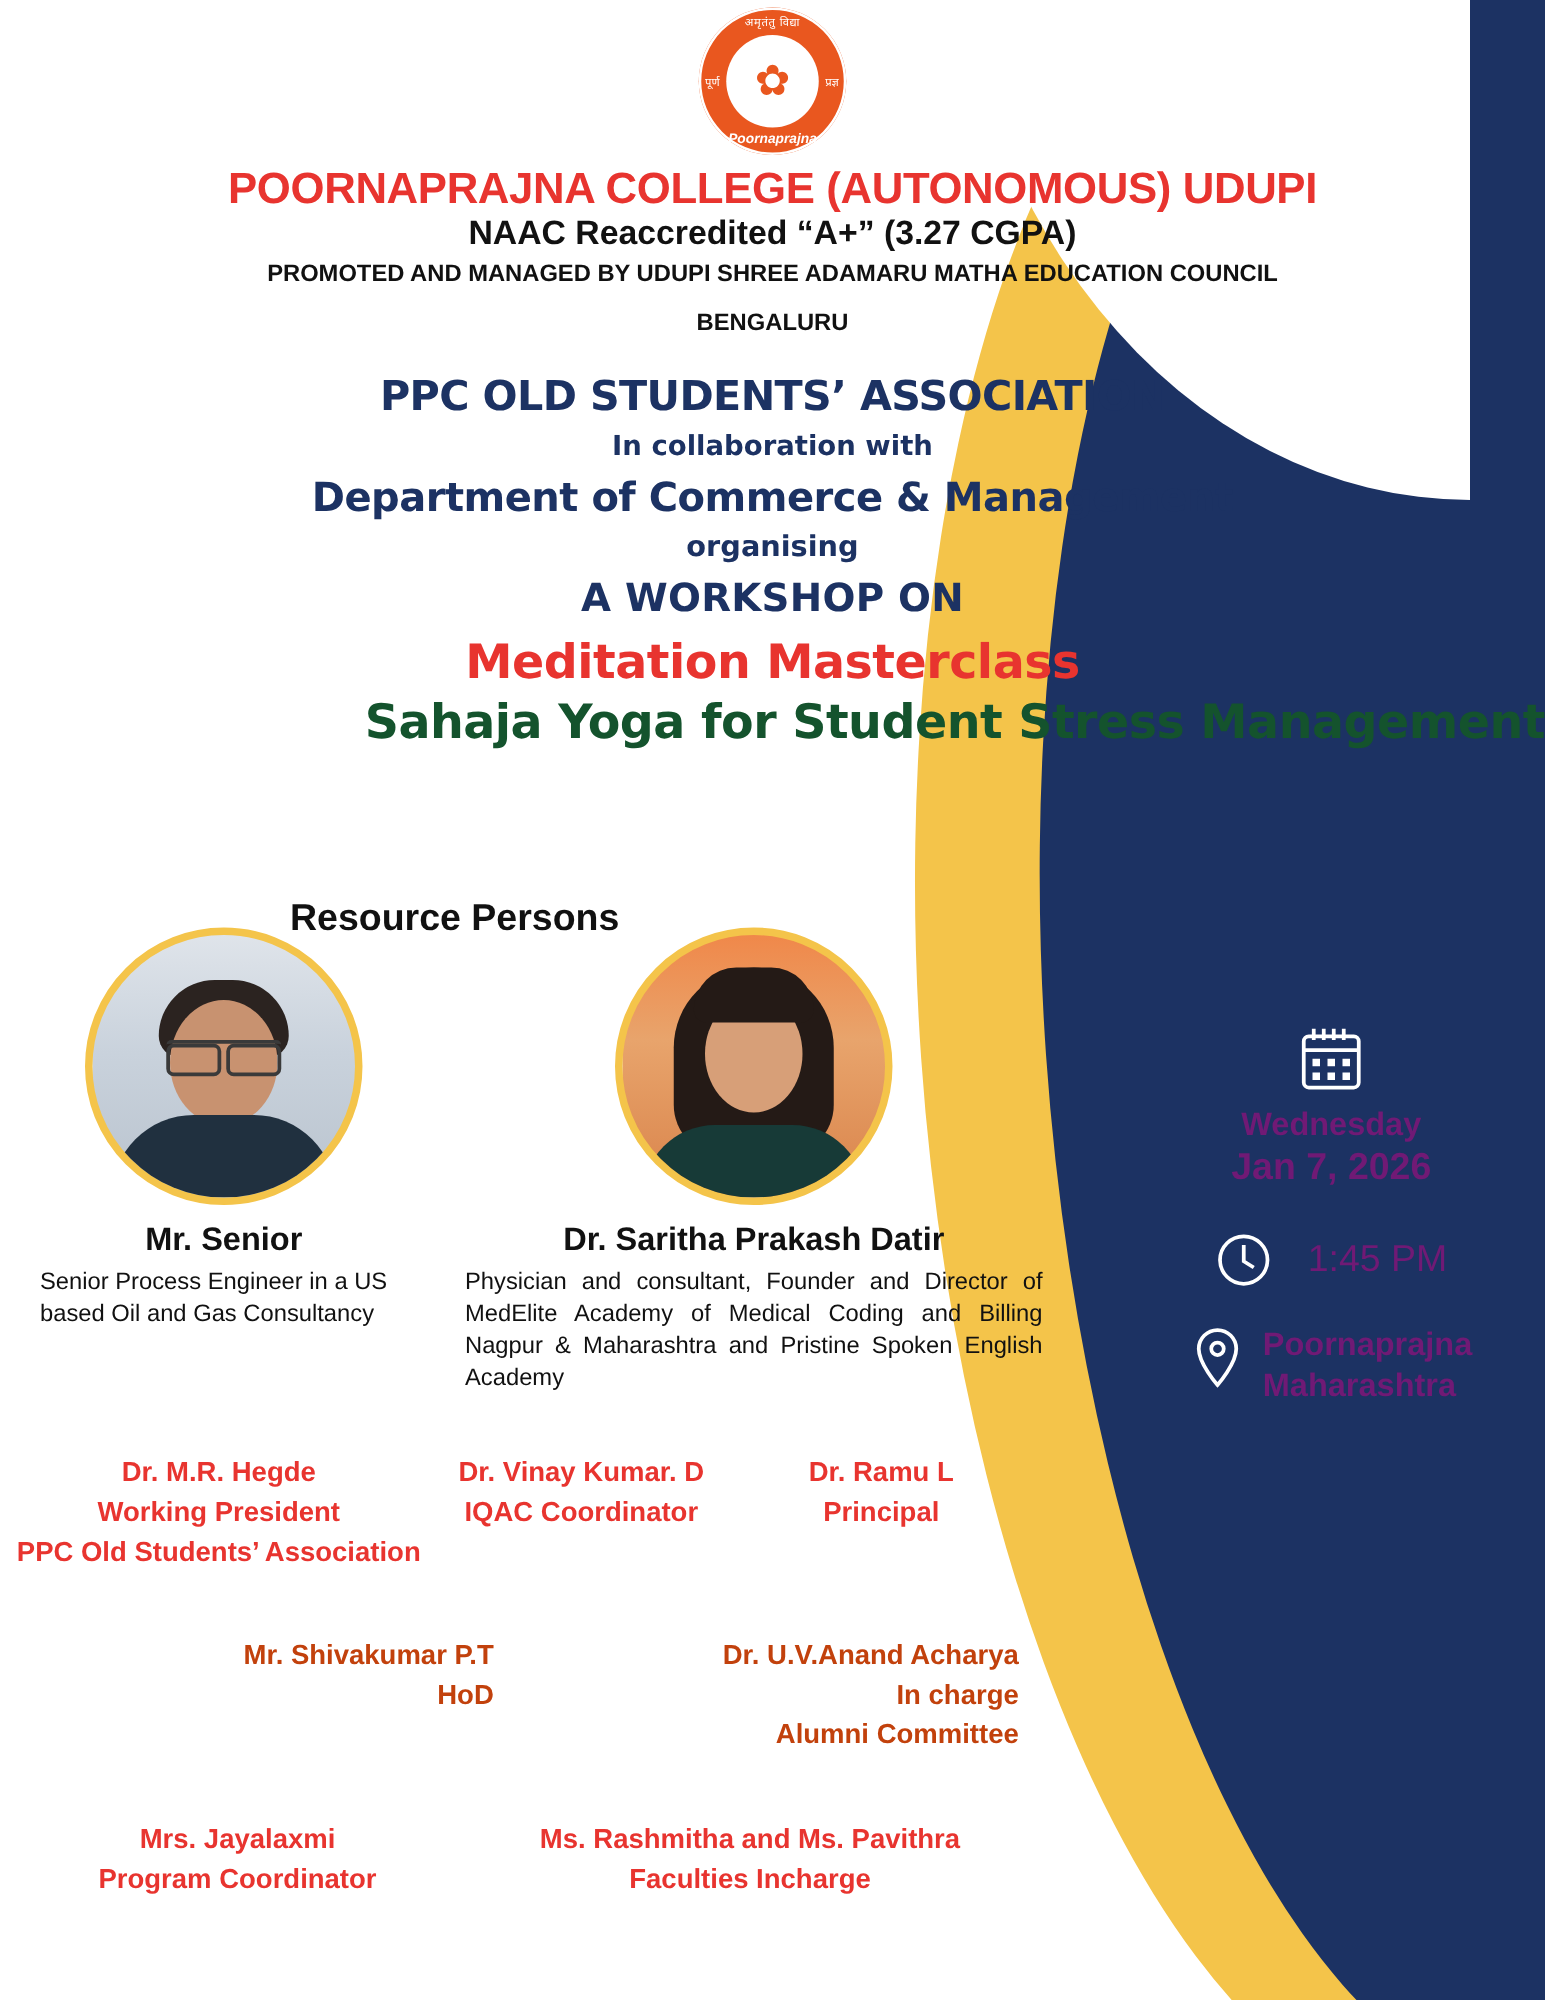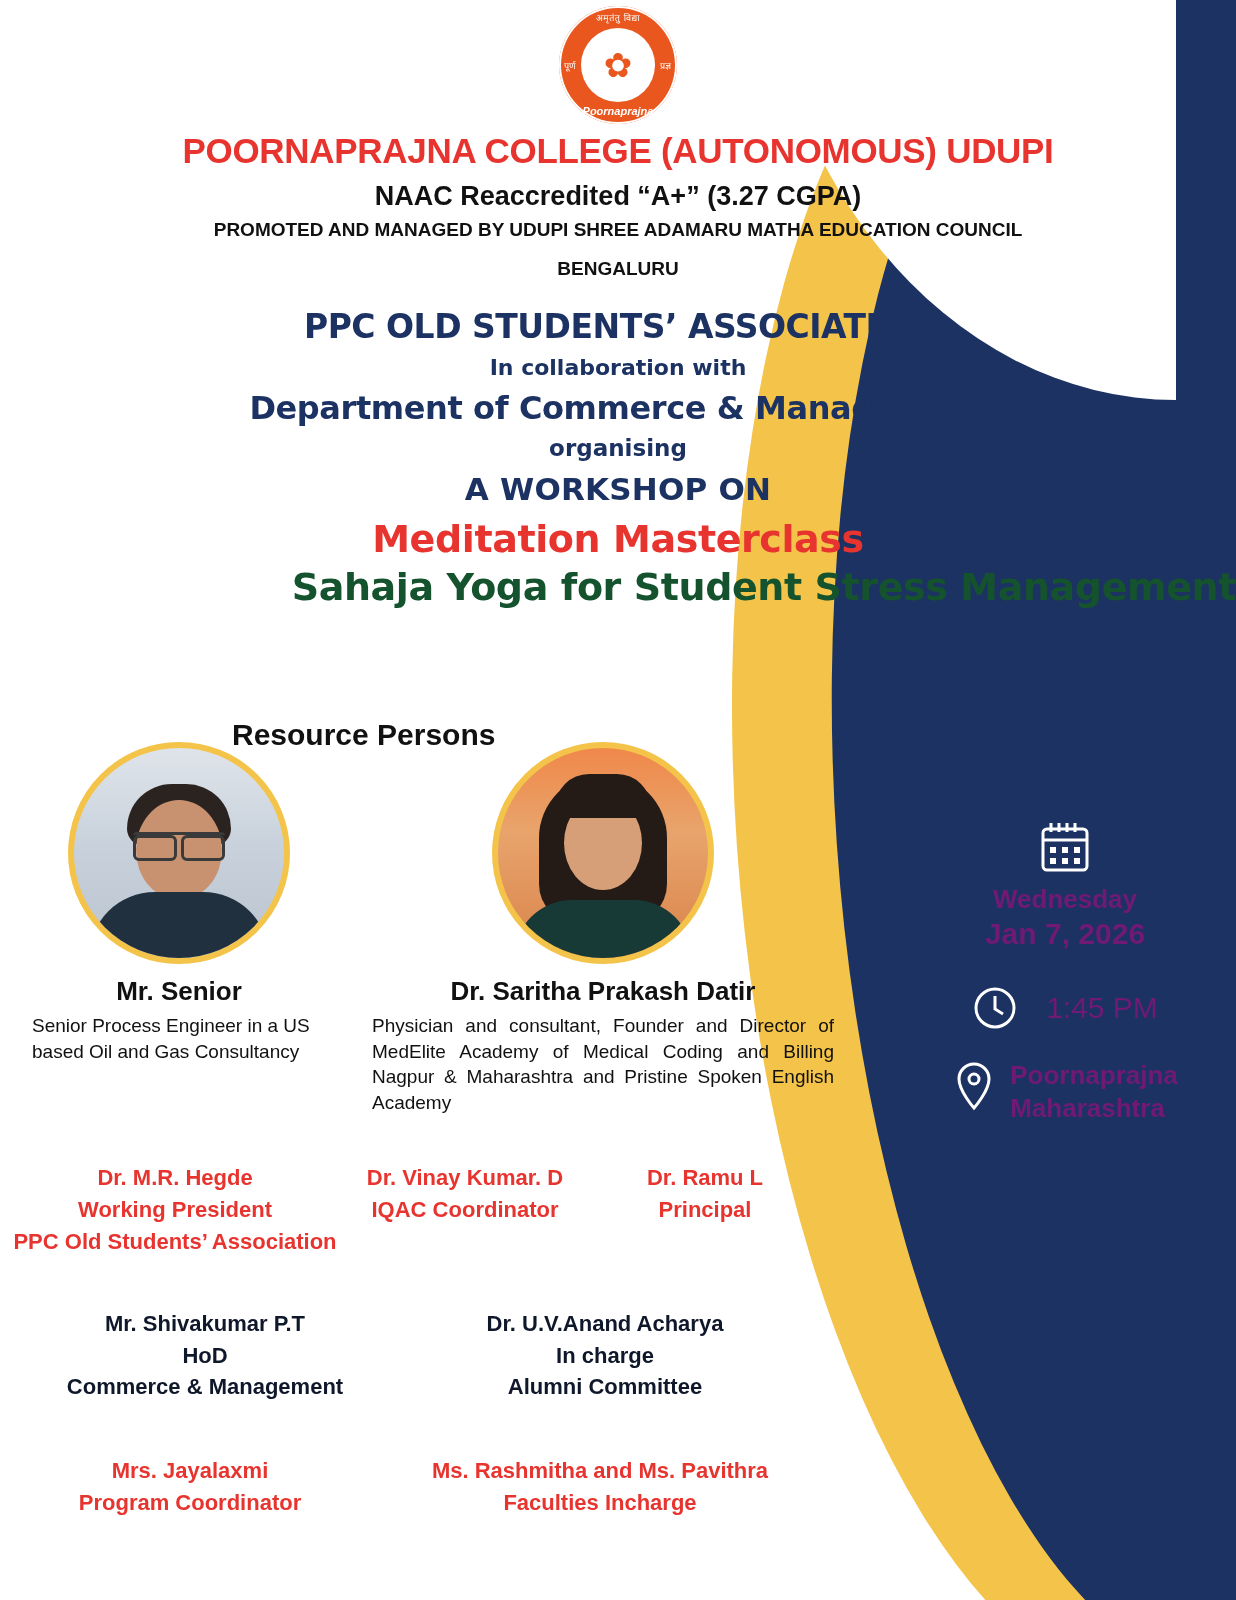--- a/index.html
+++ b/index.html
@@ -60,21 +60,21 @@
   }
   .logo .l-txt{position:absolute;left:5px;top:50%;transform:translateY(-50%);font-size:9px;color:#fff;}
   .logo .r-txt{position:absolute;right:6px;top:50%;transform:translateY(-50%);font-size:9px;color:#fff;}
 
   
   .head{position:relative;z-index:5;text-align:center;padding-top:132px;}
   .college{
     font-size:35px;font-weight:bold;color:#e8342f;letter-spacing:-.3px;
     line-height:1.1;
   }
-  .naac{font-size:27px;font-weight:bold;color:#111;margin-top:10px;}
+  .naac{font-size:27px;font-weight:bold;color:#111;margin-top:0;}
   .promoted{
     font-size:19px;font-weight:bold;color:#111;margin-top:6px;line-height:1.25;
     padding:0 40px;
   }
 
   .assoc{
     margin-top:26px;font-size:33px;font-weight:bold;color:#1c3263;
     font-family:"DejaVu Sans", sans-serif;letter-spacing:-.5px;
   }
   .collab{margin-top:9px;font-size:22px;font-weight:bold;color:#1c3263;font-family:"DejaVu Sans", sans-serif;}
@@ -138,21 +138,21 @@
   .info .venue-row{display:flex;align-items:flex-start;justify-content:center;gap:14px;margin-top:28px;}
   .info .venue{font-size:26px;font-weight:bold;line-height:1.25;text-align:left;}
 
   
   .credits{position:absolute;left:0;top:1162px;width:830px;z-index:5;}
   .row{display:flex;justify-content:center;}
   .cred{
     text-align:center;font-size:22px;font-weight:bold;line-height:1.45;
   }
   .red{color:#e8342f;}
-  .dark{color:#0f172a;}
+  .dark{color:#c2410c;text-align:right;}
   .r1 .c1{width:330px;}
   .r1 .c2{width:250px;}
   .r1 .c3{width:230px;}
   .r2{margin-top:50px;}
   .r2 .c1{width:380px;}
   .r2 .c2{width:420px;}
   .r3{margin-top:52px;}
   .r3 .c1{width:370px;}
   .r3 .c2{width:450px;}
 </style>
@@ -274,21 +274,20 @@
       <div class="cred red c3">
         <div>Dr. Ramu L</div>
         <div>Principal</div>
       </div>
     </div>
 
     <div class="row r2">
       <div class="cred dark c1">
         <div>Mr. Shivakumar  P.T</div>
         <div>HoD</div>
-        <div>Commerce &amp; Management</div>
       </div>
       <div class="cred dark c2">
         <div>Dr. U.V.Anand Acharya</div>
         <div>In charge</div>
         <div>Alumni Committee</div>
       </div>
     </div>
 
     <div class="row r3">
       <div class="cred red c1">

